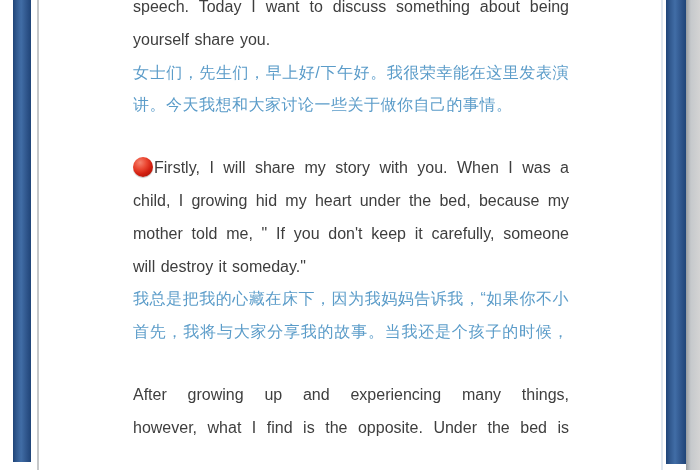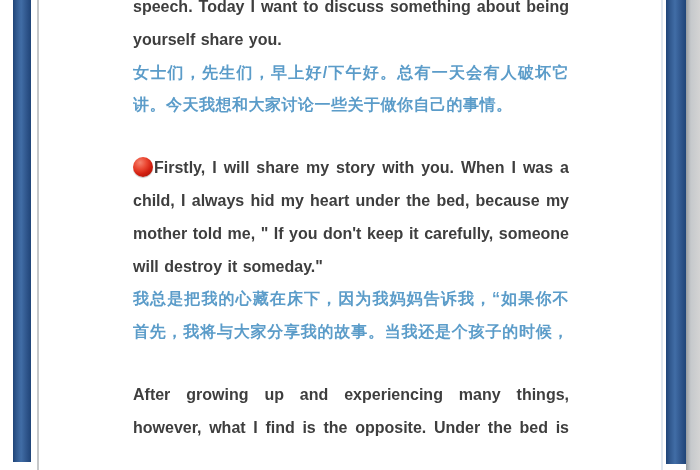--- a/index.html
+++ b/index.html
@@ -7,21 +7,20 @@
     width: 700px; height: 470px;
     background: #fefefe;
     font-family: "Liberation Sans", "DejaVu Sans", sans-serif;
     overflow: hidden;
   }
   .page {
     position: relative;
     width: 700px; height: 470px;
     background: #ffffff;
     overflow: hidden;
-    font-weight: bold;
   }
   
   .bar {
     position: absolute; top: 0;
     background: linear-gradient(90deg, #1f4478 0%, #31598f 20%, #416da6 45%, #2c5288 80%, #1f4478 100%);
   }
   .bar.left  { left: 13px;  width: 18px; height: 462px; }
   .bar.right { left: 666px; width: 20px; height: 464px; }
   .hairline {
     position: absolute; top: 0; height: 470px; width: 2px;
@@ -68,27 +67,27 @@
 
 <div class="page">
   <div class="bar left"></div>
   <div class="hairline left"></div>
   <div class="content">
       <div class="para en">
         <div class="ln">speech. Today I want to discuss something about being</div>
         <div class="ln last">yourself share you.</div>
       </div>
       <div class="para zh">
-        <div class="ln">女士们，先生们，早上好/下午好。总有一天会有人破坏它</div>
+        <div class="ln">女士们，先生们，早上好/下午好。我很荣幸能在这里发表演</div>
         <div class="ln last">讲。今天我想和大家讨论一些关于做你自己的事情。</div>
       </div>
       <div class="spacer"></div>
       <div class="para en">
         <div class="ln"><span class="dot"></span>Firstly, I will share my story with you. When I was a</div>
-        <div class="ln">child, I always hid my heart under the bed, because my</div>
+        <div class="ln">child, I growing hid my heart under the bed, because my</div>
         <div class="ln">mother told me, " If you don't keep it carefully, someone</div>
         <div class="ln last">will destroy it someday."</div>
       </div>
       <div class="para zh">
         <div class="ln">我总是把我的心藏在床下，因为我妈妈告诉我，“如果你不小</div>
         <div class="ln">首先，我将与大家分享我的故事。当我还是个孩子的时候，</div>
       </div>
       <div class="spacer"></div>
       <div class="para en">
         <div class="ln">After growing up and experiencing many things,</div>

